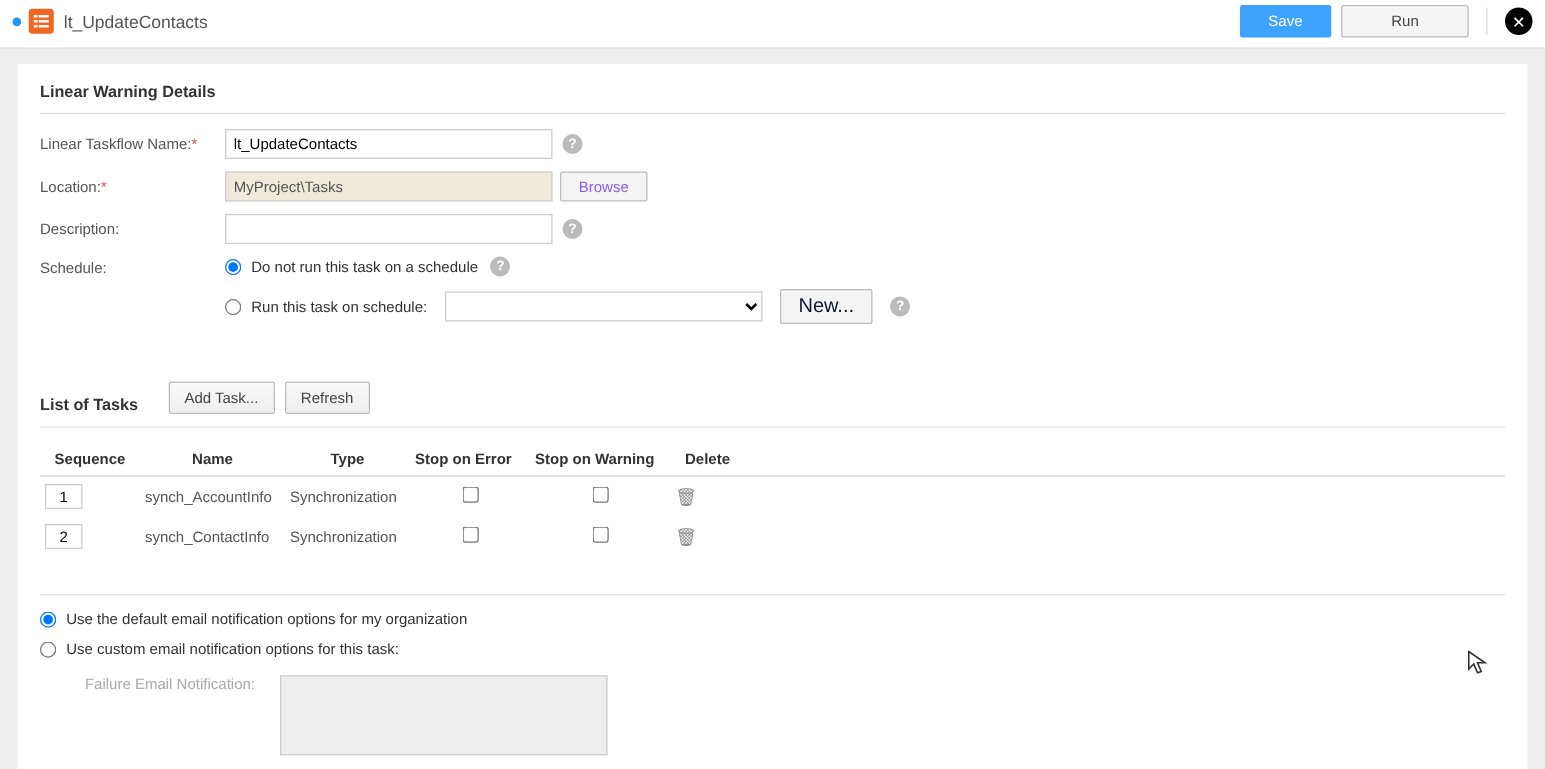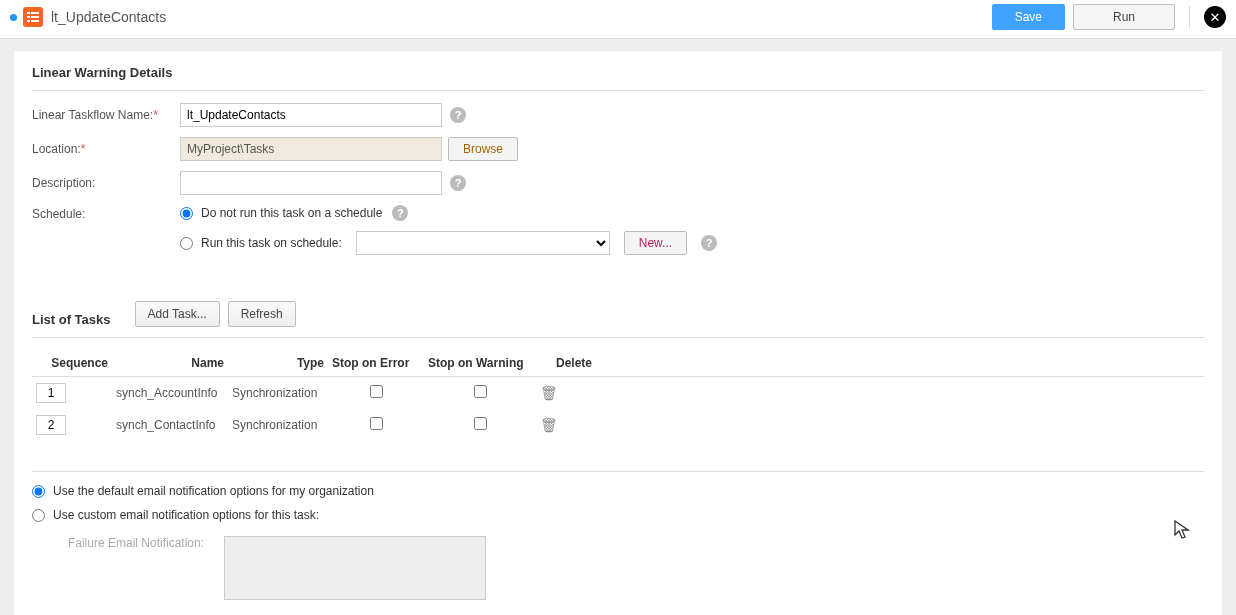--- a/index.html
+++ b/index.html
@@ -23,35 +23,35 @@
   .section-title { font-weight: bold; font-size: 13px; color: #333; margin-bottom: 10px; }
   .hr { border: none; border-top: 1px solid #ddd; margin-bottom: 12px; }
 
   .row { display: flex; align-items: center; margin-bottom: 10px; }
   .row-top { align-items: flex-start; }
   .lbl { width: 148px; color: #555; font-size: 12px; }
   .req { color: #d9534f; }
   .text-input { width: 262px; height: 24px; border: 1px solid #ccc; padding: 0 6px; font-size: 12px; }
   .text-input.readonly { background: #efeadb; color: #555; }
   .help { width: 16px; height: 16px; background: #bbb; border-radius: 50%; color: #fff; display: inline-flex; align-items: center; justify-content: center; font-size: 11px; font-weight: bold; margin-left: 8px; cursor: pointer; }
-  .btn-browse { background: #f4f4f4; border: 1px solid #bbb; color: #a16207; padding: 4px 14px; font-size: 12px; margin-left: 6px; cursor: pointer; border-radius: 2px; }
+  .btn-browse { background: #f4f4f4; border: 1px solid #bbb; color: #8b5cf6; padding: 4px 14px; font-size: 12px; margin-left: 6px; cursor: pointer; border-radius: 2px; }
 
   .radio-line { display: flex; align-items: center; margin-bottom: 10px; }
   .radio-line input[type=radio] { margin-right: 8px; }
   .select-sched { width: 254px; height: 24px; border: 1px solid #ccc; background: #fff; margin-left: 14px; font-size: 12px; }
-  .btn-new { background: #f4f4f4; border: 1px solid #bbb; color: #be185d; padding: 4px 14px; font-size: 12px; margin-left: 14px; cursor: pointer; border-radius: 2px; }
+  .btn-new { background: #f4f4f4; border: 1px solid #bbb; color: #0f172a; padding: 4px 14px; font-size: 16px; margin-left: 14px; cursor: pointer; border-radius: 2px; }
 
   .section-gap { height: 26px; }
 
   .tasks-head { display: flex; align-items: flex-end; margin-bottom: 10px; }
   .tasks-head .section-title { margin-bottom: 0; margin-right: 24px; }
   .btn-add, .btn-refresh { background: #f4f4f4 linear-gradient(#fafafa,#eee); border: 1px solid #bbb; color: #444; padding: 5px 12px; font-size: 12px; cursor: pointer; border-radius: 2px; margin-right: 8px; }
 
   table.tasks { width: 100%; border-collapse: collapse; margin-bottom: 30px; }
-  table.tasks th { text-align: right; font-weight: bold; font-size: 12px; color: #333; padding: 6px 4px; border-bottom: 1px solid #ddd; }
+  table.tasks th { text-align: center; font-weight: bold; font-size: 12px; color: #333; padding: 6px 4px; border-bottom: 1px solid #ddd; }
   table.tasks td { padding: 6px 4px; font-size: 12px; color: #555; vertical-align: middle; }
   .seq-input { width: 30px; height: 20px; border: 1px solid #ccc; text-align: center; font-size: 12px; }
   .col-seq { width: 80px; }
   .col-name { width: 116px; }
   .col-type { width: 100px; }
   .col-stop-err { width: 96px; text-align: center; }
   .col-stop-warn { width: 112px; text-align: center; }
   .col-del { width: 60px; text-align: left; }
   td.tc { text-align: center; }
   .trash { color: #888; cursor: pointer; font-size: 14px; }

